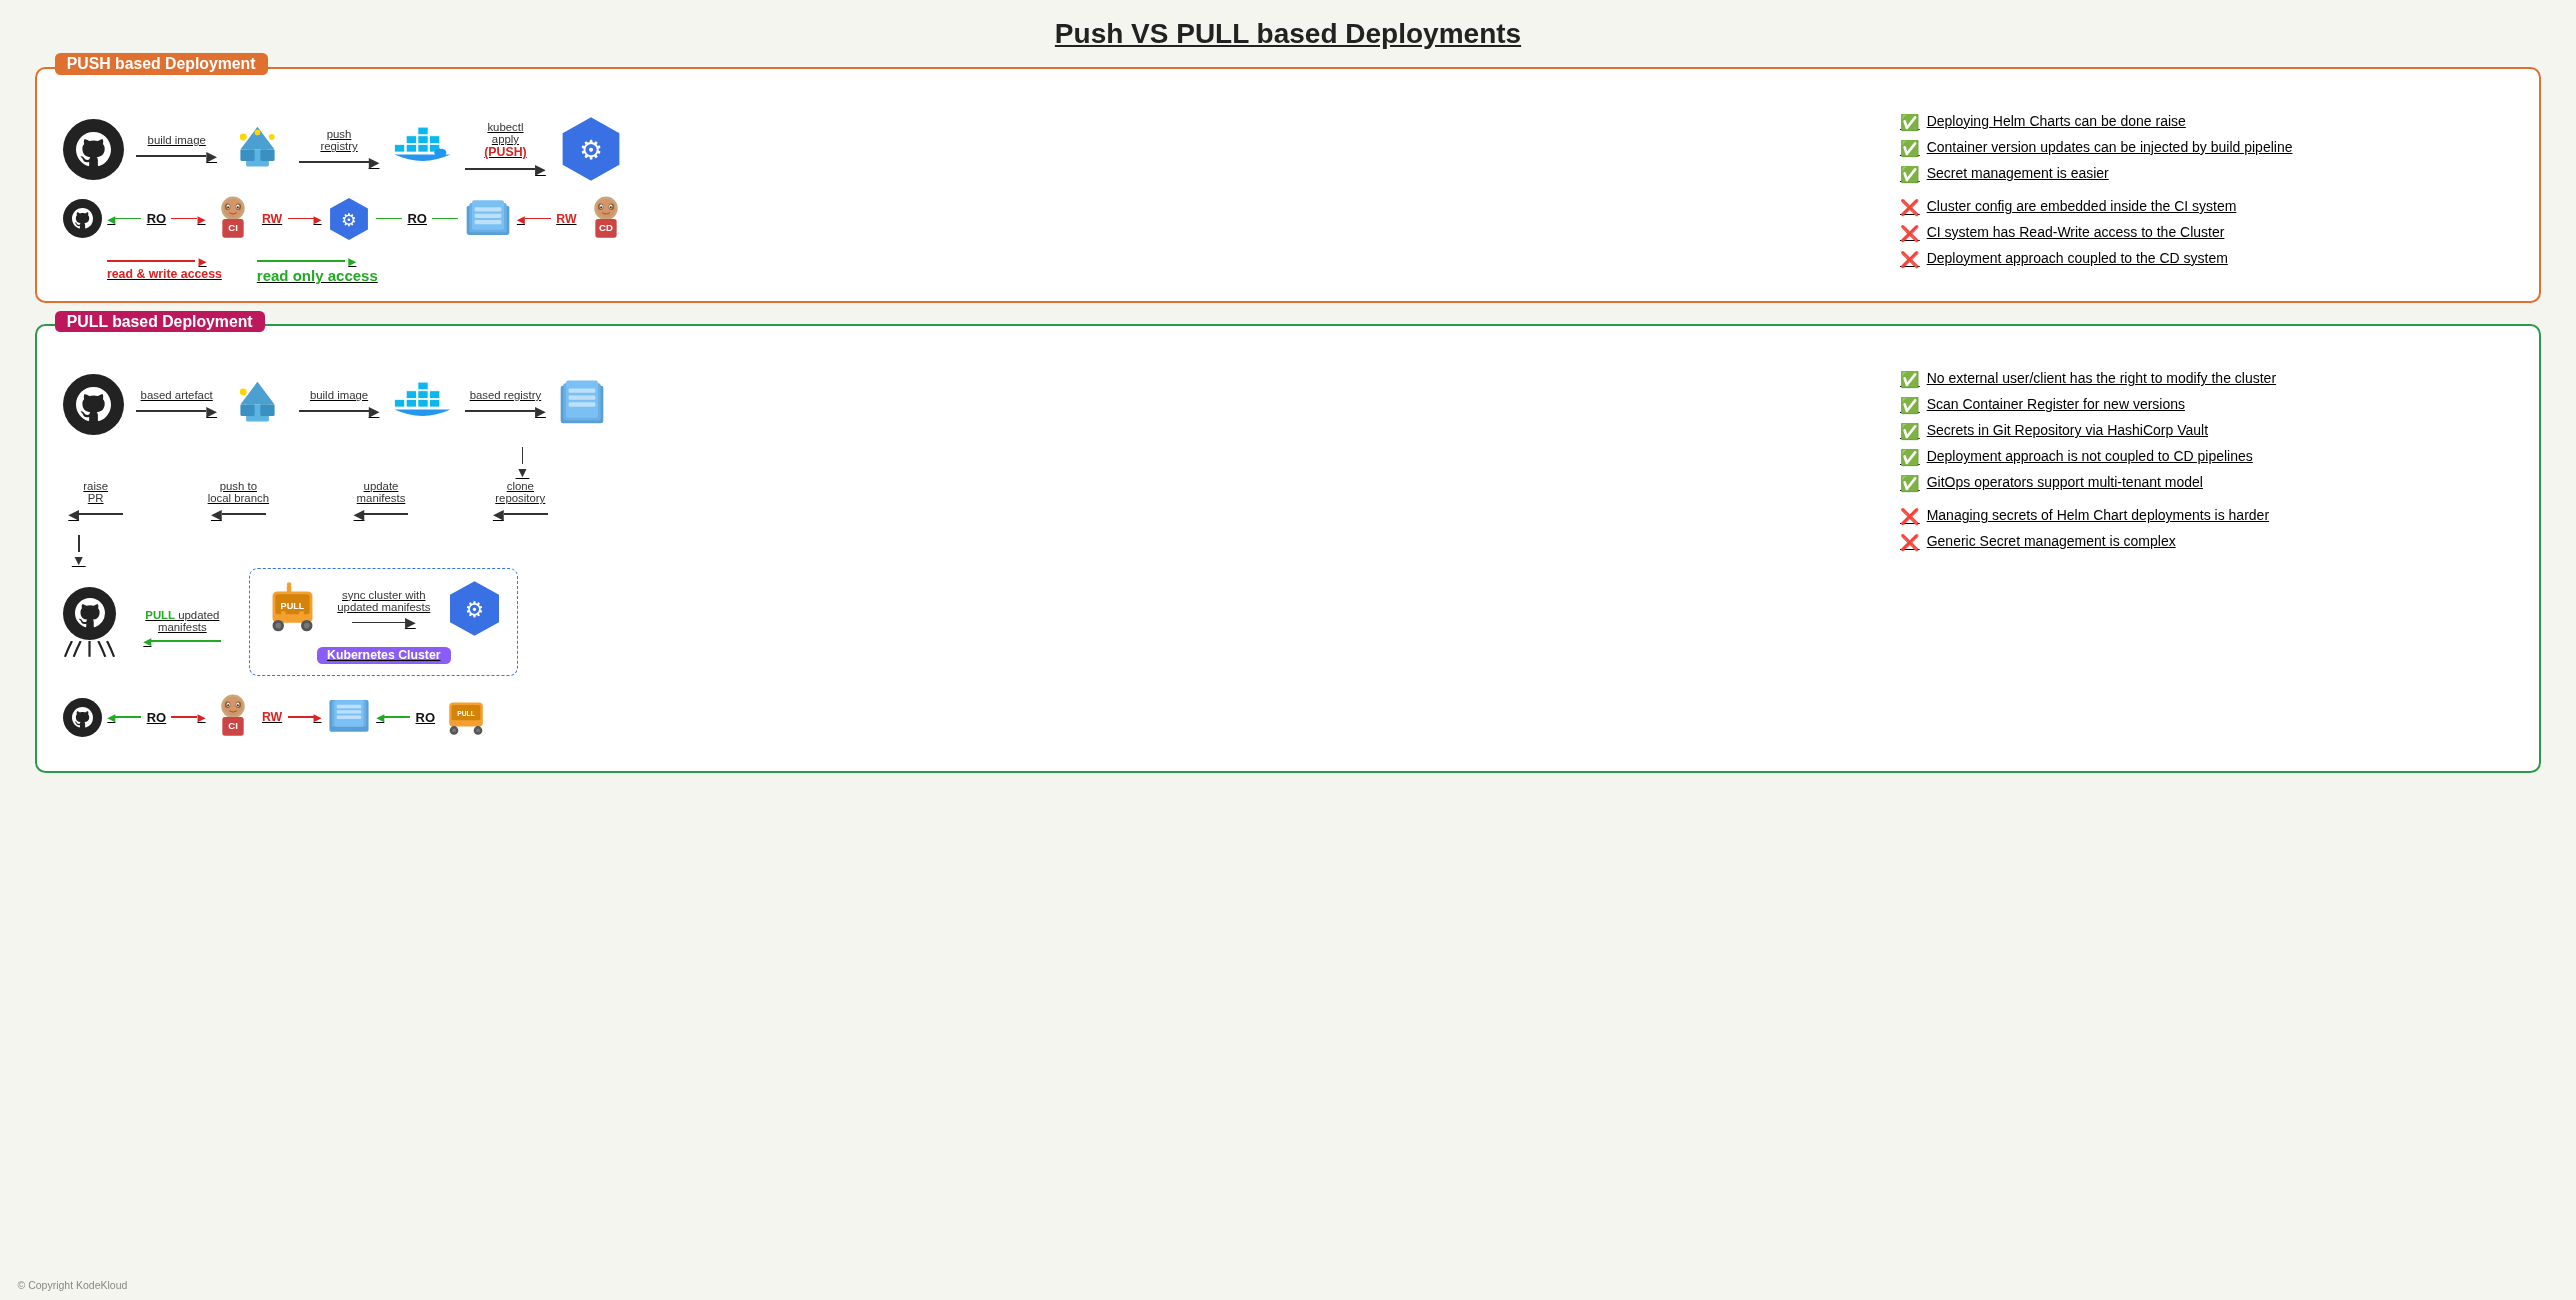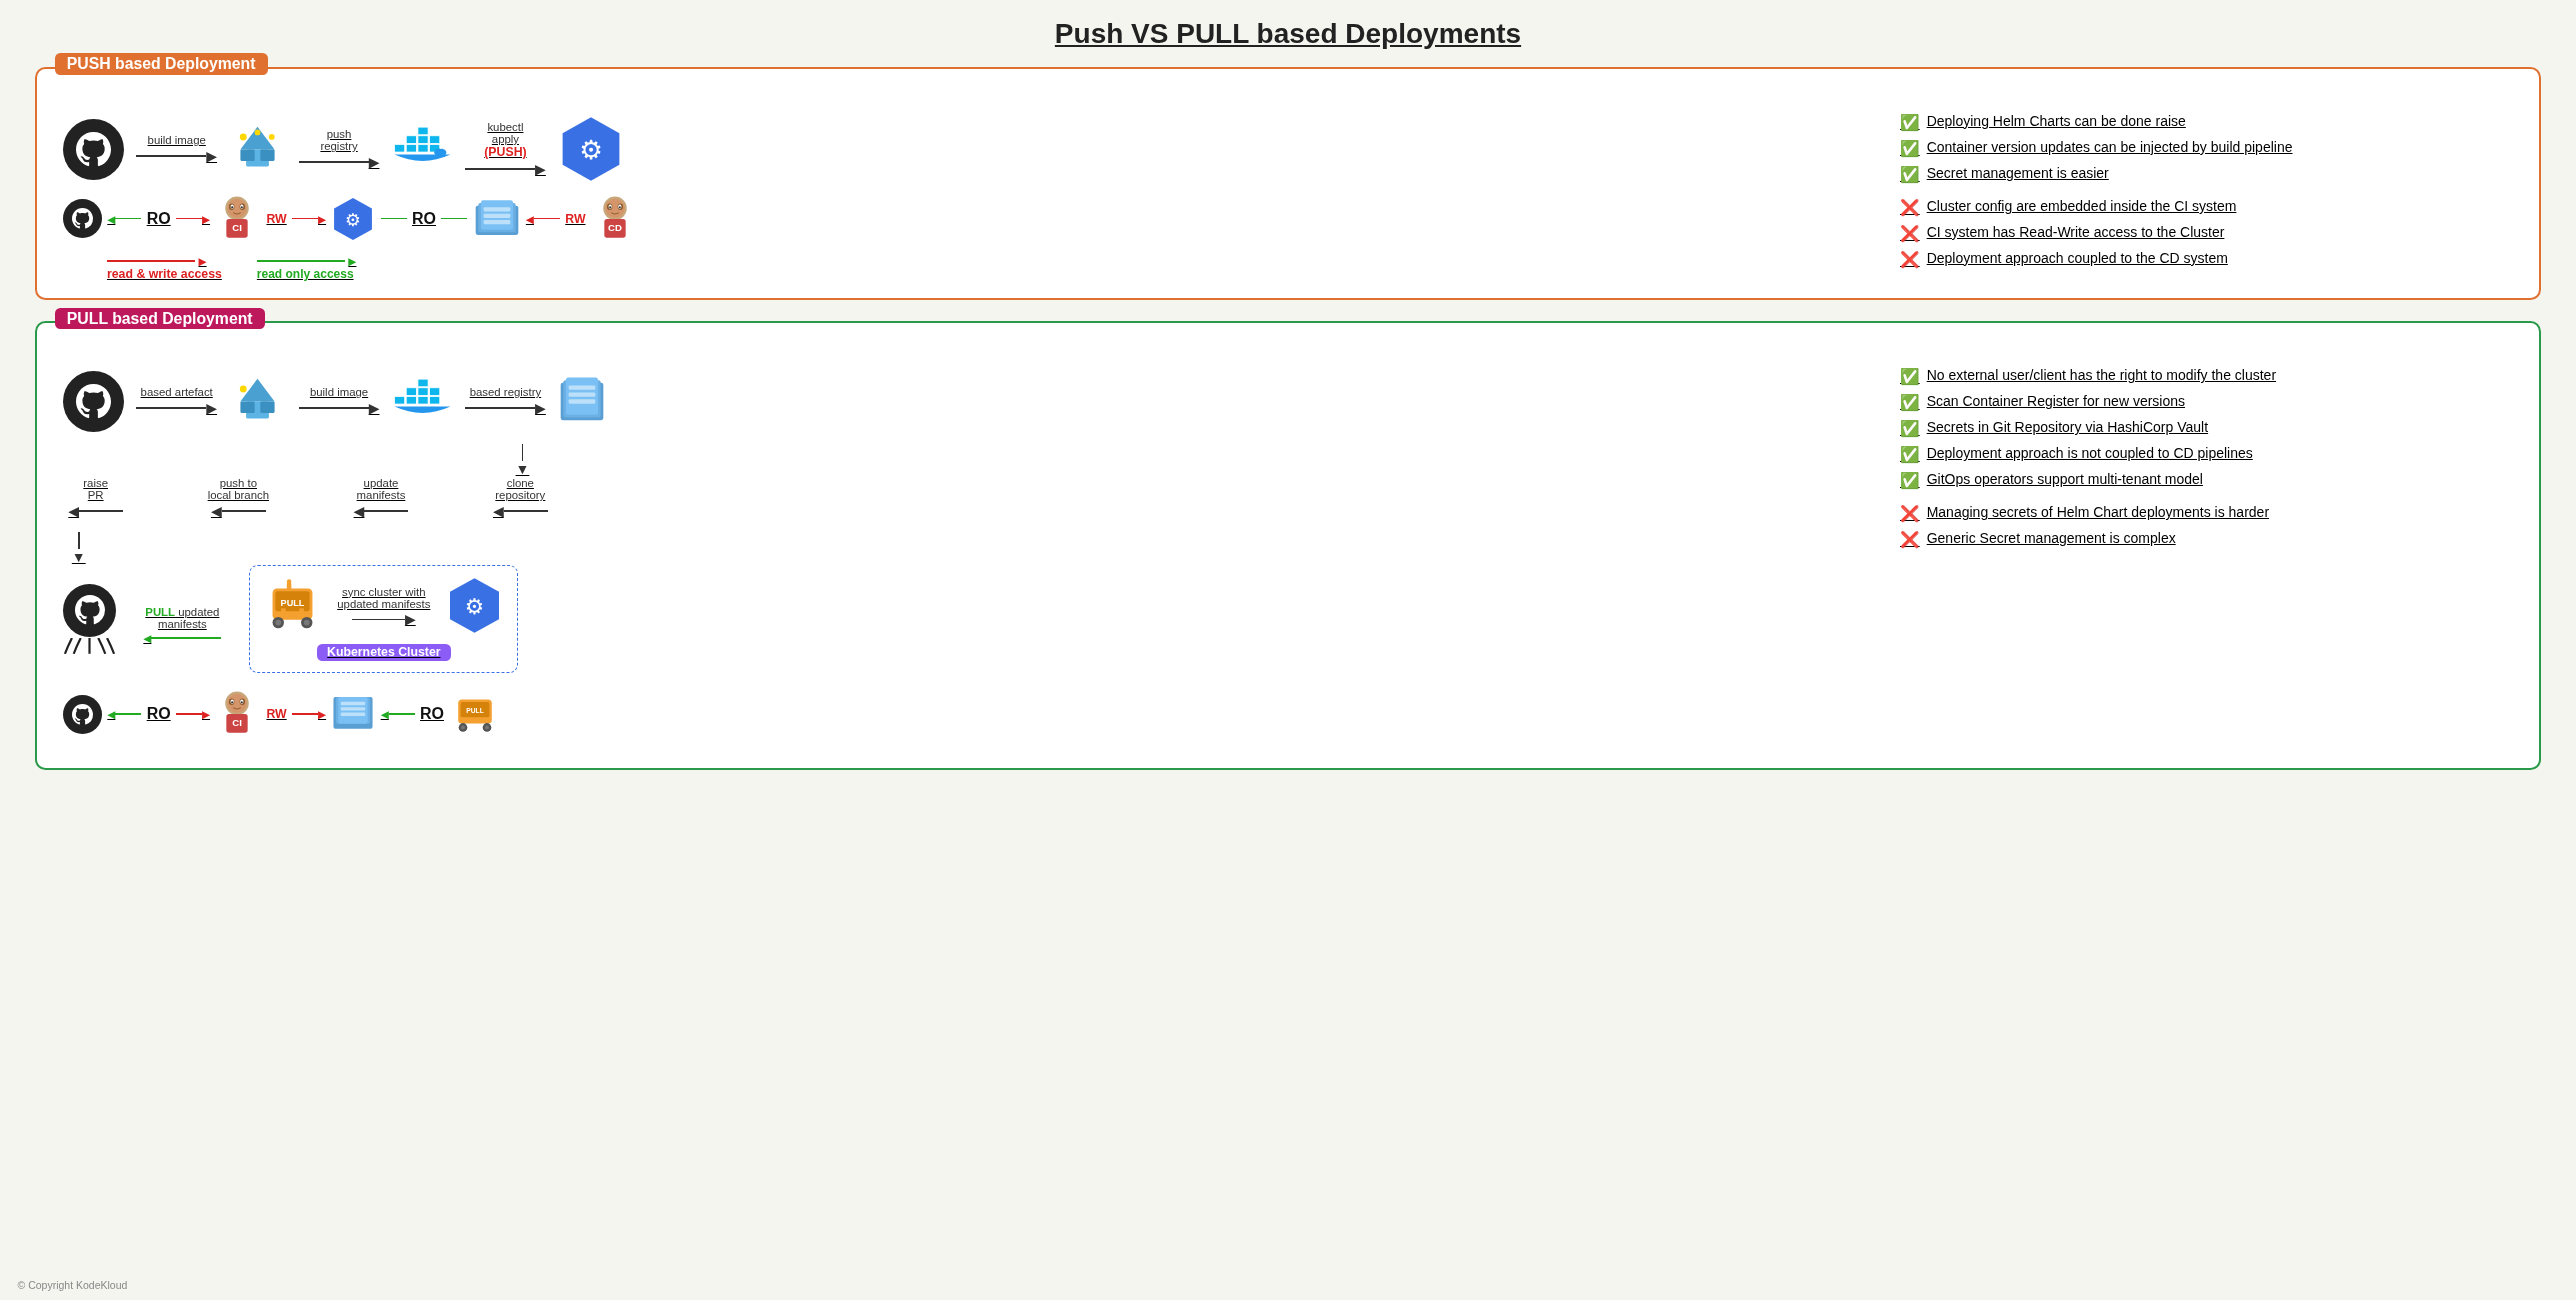--- a/index.html
+++ b/index.html
@@ -91,21 +91,21 @@
       background: #222;
       border-radius: 50%;
       display: flex; align-items: center; justify-content: center;
       color: #fff;
       font-size: 21px;
       flex-shrink: 0;
     }
 
     
     .badge-ro {
-      font-weight: bold; color: #111; font-size: 16px; margin: 0 1.8px;
+      font-weight: bold; color: #111; font-size: 13px; margin: 0 1.8px;
     }
     .badge-rw {
       font-weight: bold; color: #dd2222; font-size: 12.3px; margin: 0 1.8px;
     }
 
     
     .pros-cons-list {
       list-style: none;
       padding: 0;
     }
@@ -116,21 +116,21 @@
       align-items: flex-start;
       gap: 7px;
     }
     .check-icon { color: #22aa22; font-size: 15.8px; flex-shrink: 0; }
     .cross-icon { color: #dd2222; font-size: 15.8px; flex-shrink: 0; }
     .pros-section { margin-bottom: 14px; }
     .cons-section { margin-top: 7px; }
 
     
     .access-red { color: #dd2222; font-weight: bold; font-size: 12.3px; }
-    .access-green { color: #22aa22; font-weight: bold; font-size: 12px; }
+    .access-green { color: #22aa22; font-weight: bold; font-size: 15px; }
     .pull-label { color: #22aa22; font-weight: bold; }
     .kubectl-push {
       color: #dd2222;
       font-weight: bold;
     }
 
     
     .k8s-cluster-box {
       border: 1.8px dashed #3970e4;
       border-radius: 8.8px;

